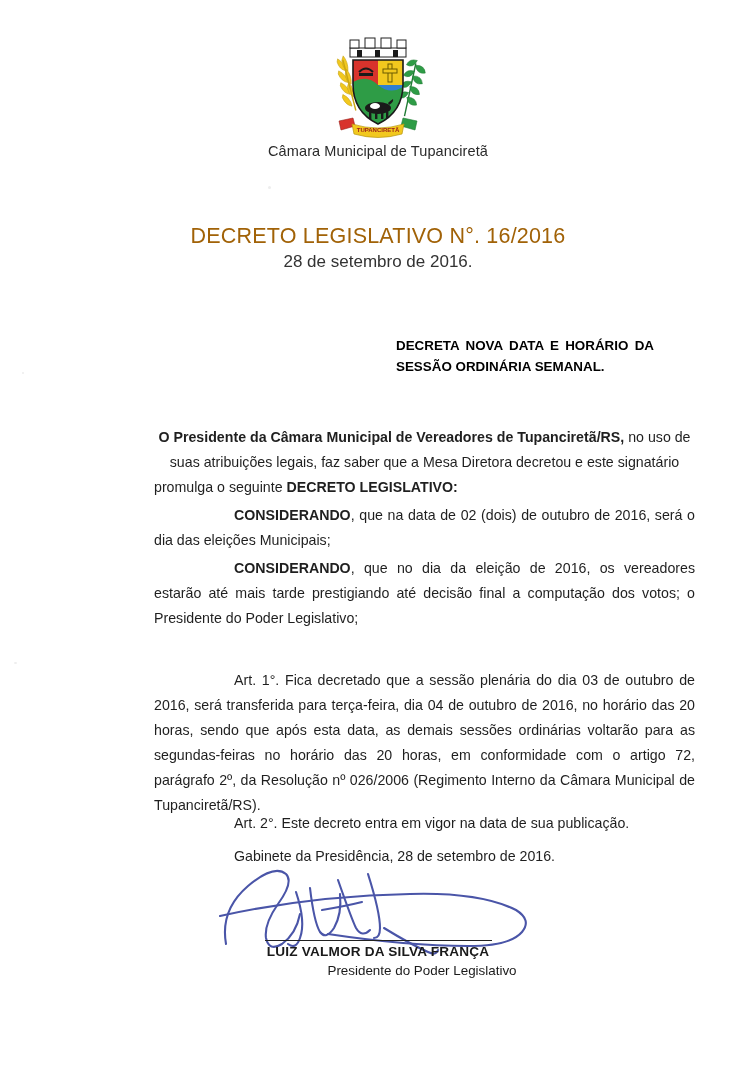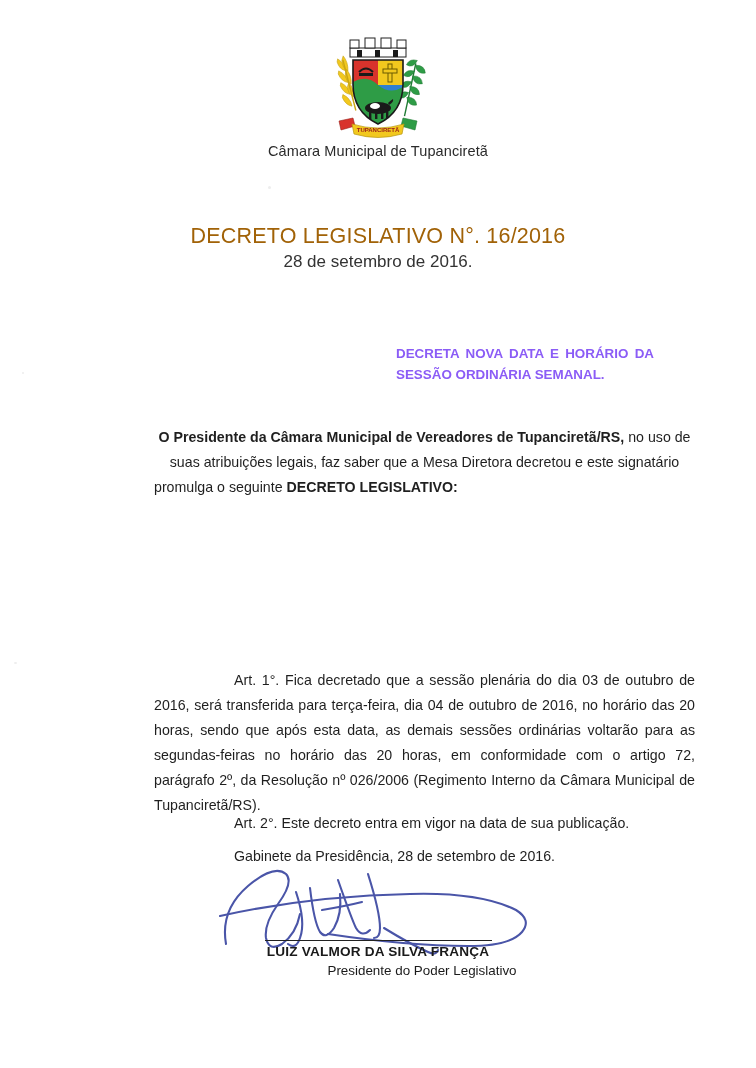--- a/index.html
+++ b/index.html
@@ -78,28 +78,28 @@
     line-height: 25px;
     color: #1f1f1f;
   }
   .indent { text-indent: 80px; }
   b, .b { font-weight: bold; }
 
   
   .subject {
     position: absolute;
     left: 396px;
-    top: 343px;
+    top: 335px;
     width: 258px;
     font-size: 13.4px;
     line-height: 21px;
     font-weight: bold;
     text-align: justify;
     text-align-last: left;
-    color: #8b5cf6;
+    color: #000000;
   }
 
   .preamble {
     top: 425px;
     text-align: center;
     font-size: 14.2px;
     line-height: 25px;
   }
 
   .cons1 { top: 503px; }
@@ -258,21 +258,27 @@
 
   <div class="doc-title">DECRETO LEGISLATIVO N°. 16/2016</div>
   <div class="doc-date">28 de setembro de 2016.</div>
 
   <div class="subject">DECRETA NOVA DATA E HORÁRIO DA SESSÃO ORDINÁRIA SEMANAL.</div>
 
   <div class="col preamble justify">
     <b>O Presidente da Câmara Municipal de Vereadores de Tupanciretã/RS,</b><span> no uso de suas atribuições legais, faz saber que a Mesa Diretora decretou e este signatário promulga o seguinte </span><b>DECRETO LEGISLATIVO:</b>
   </div>
 
-
+  <div class="col cons1 justify indent">
+    <b>CONSIDERANDO</b><span>, que na data de 02 (dois) de outubro de 2016, será o dia das eleições Municipais;</span>
+  </div>
+
+  <div class="col cons2 justify indent">
+    <b>CONSIDERANDO</b><span>, que no dia da eleição de 2016, os vereadores estarão até mais tarde prestigiando até decisão final a computação dos votos; o Presidente do Poder Legislativo;</span>
+  </div>
 
 
   <div class="col art1 justify indent">Art. 1°. Fica decretado que a sessão plenária do dia 03 de outubro de 2016, será transferida para terça-feira, dia 04 de outubro de 2016, no horário das 20 horas, sendo que após esta data, as demais sessões ordinárias voltarão para as segundas-feiras no horário das 20 horas, em conformidade com o artigo 72, parágrafo 2º, da Resolução nº 026/2006 (Regimento Interno da Câmara Municipal de Tupanciretã/RS).</div>
   <div class="col art2 justify indent">Art. 2°. Este decreto entra em vigor na data de sua publicação.</div>
 
   <div class="col cabinet justify indent">Gabinete da Presidência, 28 de setembro de 2016.</div>
 
   <div class="sig-wrap">
 
     <div class="sig-ink">

